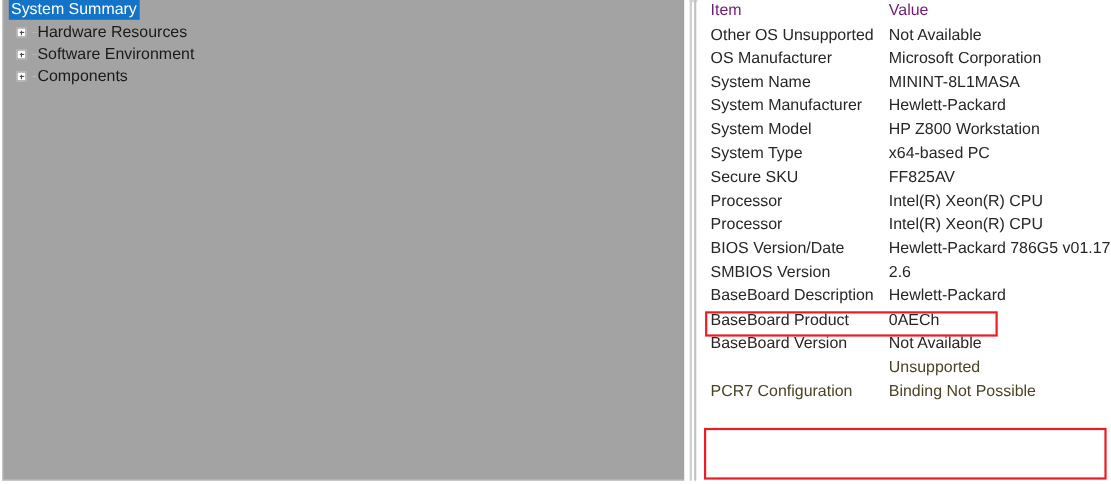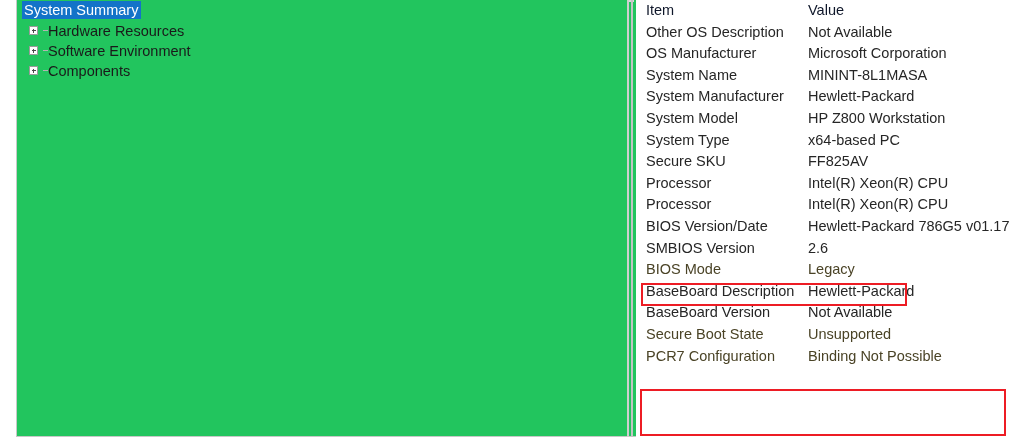--- a/index.html
+++ b/index.html
@@ -18,25 +18,25 @@
   #app {
     position: absolute;
     left: 0; top: 0;
     width: 1010px; height: 440px;
     background: #ffffff;
   }
 
   
   .tree-panel {
     position: absolute;
-    left: 16px;
+    left: 2px;
     top: 0px;
     width: 620px;
     height: 437px;
-    background: #22c55e;
+    background: #a3a3a3;
     border-left: 1px solid #c8c8c8;
     border-bottom: 1px solid #c8c8c8;
     box-sizing: border-box;
     overflow: hidden;
   }
 
   .tree-root {
     position: absolute;
     left: 0; top: 0;
     width: 100%;
@@ -176,21 +176,21 @@
     position: absolute;
     left: 172px;
     top: 0;
     width: 250px;
     white-space: nowrap;
     overflow: hidden;
   }
 
   .list-row.header .cell-item,
   .list-row.header .cell-value {
-    color: #0f172a;
+    color: #701a75;
   }
 
   
   .val-gap {
     display: inline-block;
     width: 93px;
   }
 
   
   .list-row.hl .cell-item,
@@ -239,21 +239,21 @@
     <div class="bar-b"></div>
   </div>
 
   <div class="list-panel">
     <div class="list-row header">
       <span class="cell-item">Item</span>
       <span class="cell-value">Value</span>
     </div>
     <div id="list-rows">
         <div class="list-row">
-          <span class="cell-item">Other OS Description</span>
+          <span class="cell-item">Other OS Unsupported</span>
           <span class="cell-value">Not Available</span>
         </div>
         <div class="list-row">
           <span class="cell-item">OS Manufacturer</span>
           <span class="cell-value">Microsoft Corporation</span>
         </div>
         <div class="list-row">
           <span class="cell-item">System Name</span>
           <span class="cell-value">MININT-8L1MASA</span>
         </div>
@@ -282,34 +282,33 @@
           <span class="cell-value"><span>Intel(R) Xeon(R) CPU</span><span class="val-gap"></span></span>
         </div>
         <div class="list-row">
           <span class="cell-item">BIOS Version/Date</span>
           <span class="cell-value">Hewlett-Packard 786G5 v01.17, 8/</span>
         </div>
         <div class="list-row">
           <span class="cell-item">SMBIOS Version</span>
           <span class="cell-value">2.6</span>
         </div>
-        <div class="list-row hl">
-          <span class="cell-item">BIOS Mode</span>
-          <span class="cell-value">Legacy</span>
-        </div>
         <div class="list-row">
           <span class="cell-item">BaseBoard Description</span>
           <span class="cell-value">Hewlett-Packard</span>
         </div>
         <div class="list-row">
+          <span class="cell-item">BaseBoard Product</span>
+          <span class="cell-value">0AECh</span>
+        </div>
+        <div class="list-row">
           <span class="cell-item">BaseBoard Version</span>
           <span class="cell-value">Not Available</span>
         </div>
         <div class="list-row hl">
-          <span class="cell-item">Secure Boot State</span>
           <span class="cell-value">Unsupported</span>
         </div>
         <div class="list-row hl">
           <span class="cell-item">PCR7 Configuration</span>
           <span class="cell-value">Binding Not Possible</span>
         </div>
       </div>
   </div>
 
   <div class="red-box" id="red-box-bios-mode"></div>

